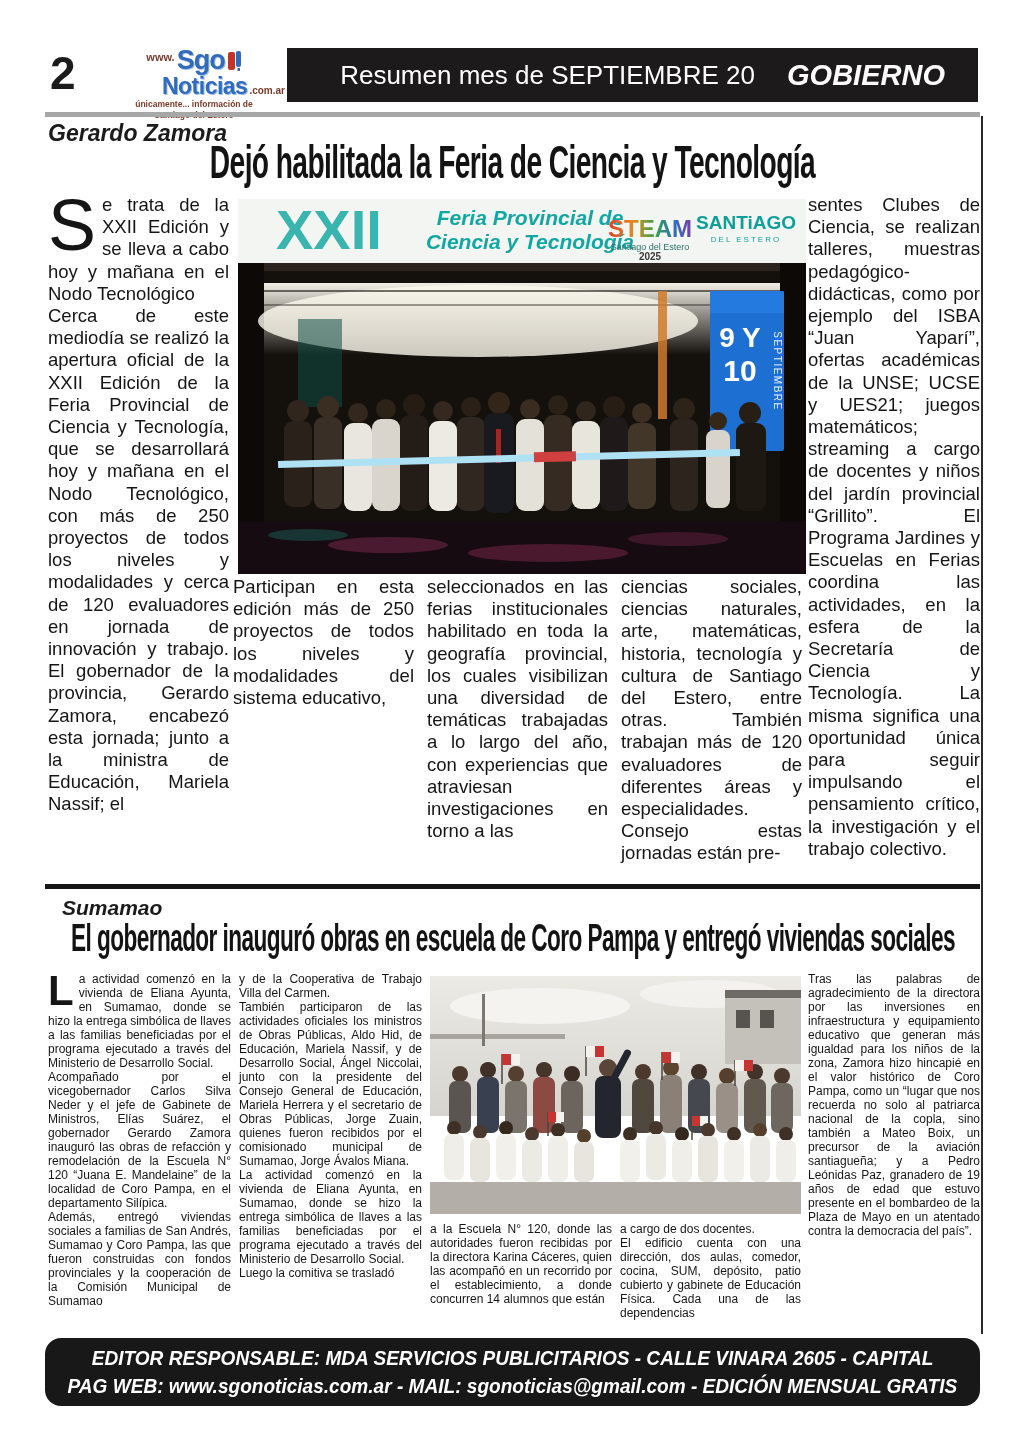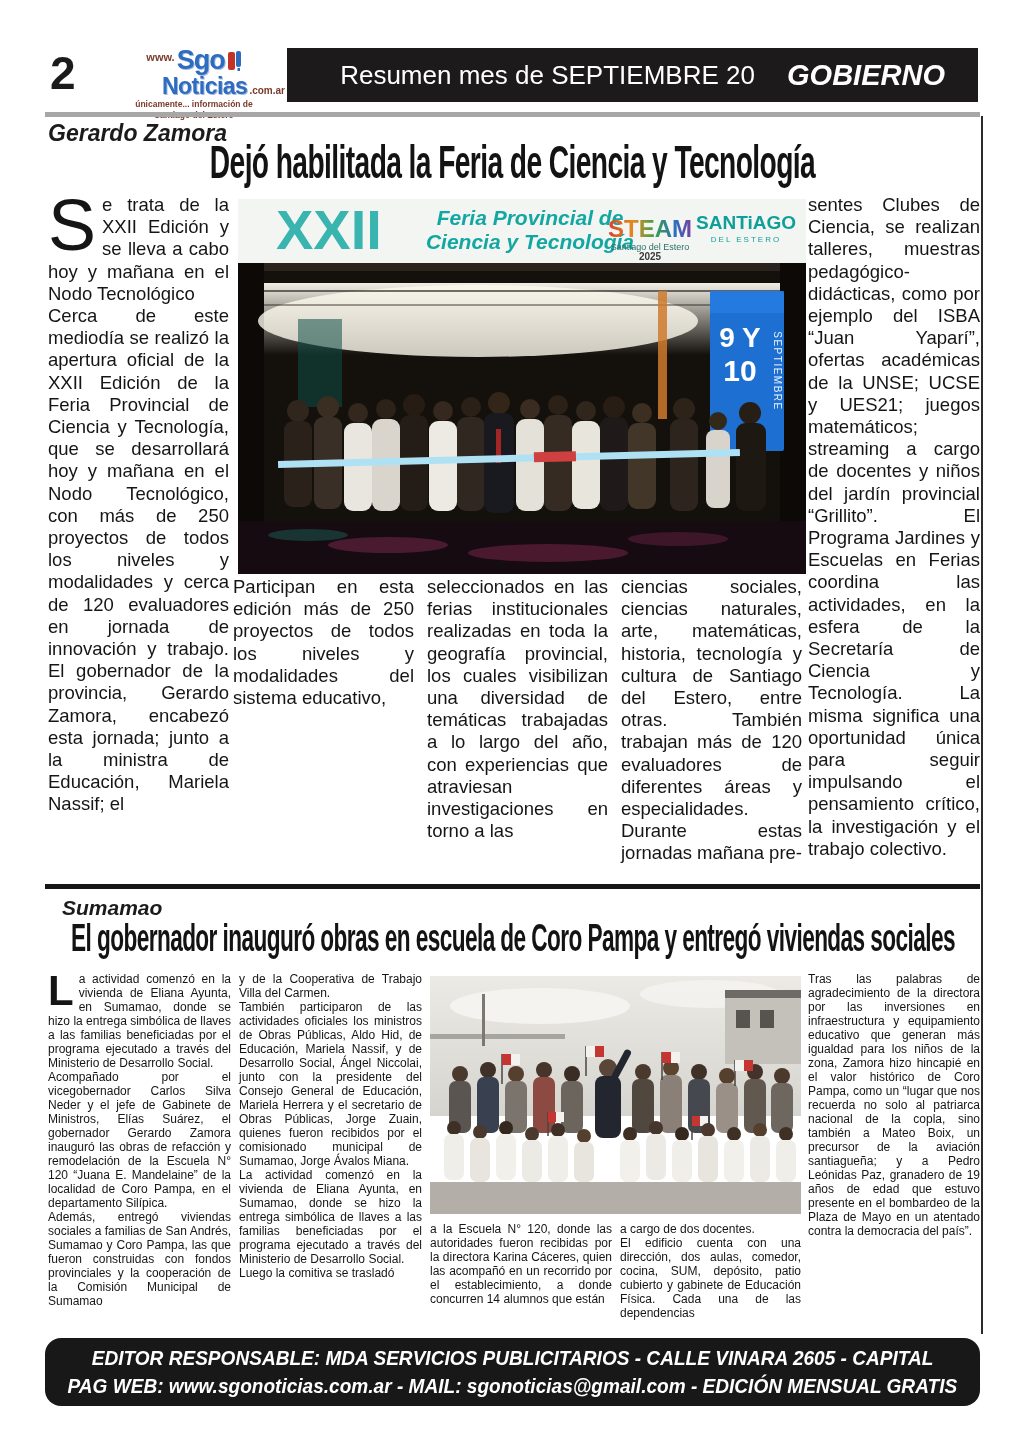--- a/index.html
+++ b/index.html
@@ -203,25 +203,25 @@
       <ellipse cx="310" cy="354" rx="80" ry="9" fill="#8c2a52" opacity="0.45"></ellipse>
       <ellipse cx="440" cy="340" rx="50" ry="7" fill="#7d2950" opacity="0.4"></ellipse>
       <ellipse cx="70" cy="336" rx="40" ry="6" fill="#1c5f56" opacity="0.5"></ellipse>
     </svg>
   </figure>
 
   <div class="col a1 a1c2">
     <p>Participan en esta edición más de 250 proyectos de todos los niveles y modalidades del sistema educativo,</p>
   </div>
   <div class="col a1 a1c3">
-    <p>seleccionados en las ferias institucionales realizadas en toda la geografía provincial, los cuales visibilizan una diversidad de temáticas trabajadas a lo largo del año, con experiencias que atraviesan investigaciones en torno a las</p>
+    <p>seleccionados en las ferias institucionales habilitado en toda la geografía provincial, los cuales visibilizan una diversidad de temáticas trabajadas a lo largo del año, con experiencias que atraviesan investigaciones en torno a las</p>
   </div>
   <div class="col a1 a1c4">
     <p>ciencias sociales, ciencias naturales, arte, matemáticas, historia, tecnología y cultura de Santiago del Estero, entre otras. También trabajan más de 120 evaluadores de diferentes áreas y especialidades.</p>
-    <p>Durante estas jornadas mañana pre-</p>
+    <p>Consejo estas jornadas están pre-</p>
   </div>
   <div class="col a1 a1c5">
     <p>sentes Clubes de Ciencia, se realizan talleres, muestras pedagógico-didácticas, como por ejemplo del ISBA “Juan Yaparí”, ofertas académicas de la UNSE; UCSE y UES21; juegos matemáticos; streaming a cargo de docentes y niños del jardín provincial “Grillito”. El Programa Jardines y Escuelas en Ferias coordina las actividades, en la esfera de la Secretaría de Ciencia y Tecnología. La misma significa una oportunidad única para seguir impulsando el pensamiento crítico, la investigación y el trabajo colectivo.</p>
   </div>
 
   <div class="black-rule"></div>
   <div class="right-rule"></div>
 
   <div class="kicker k2">Sumamao</div>
   <h1 class="headline h1b">

